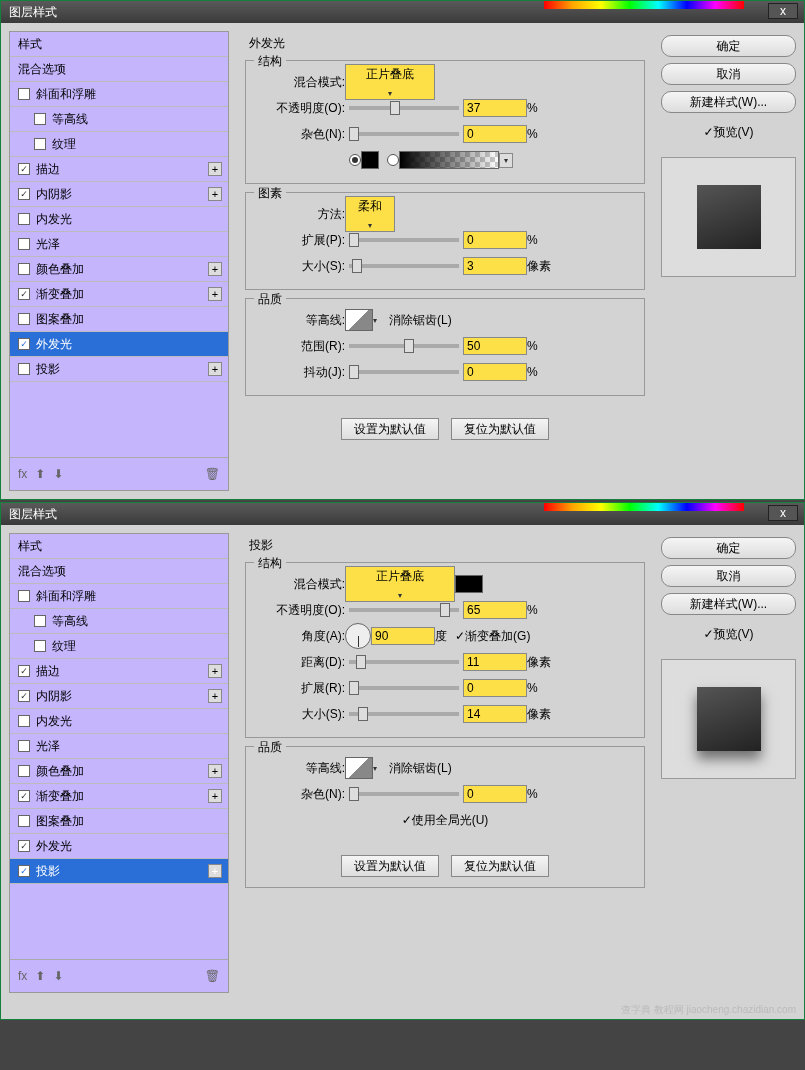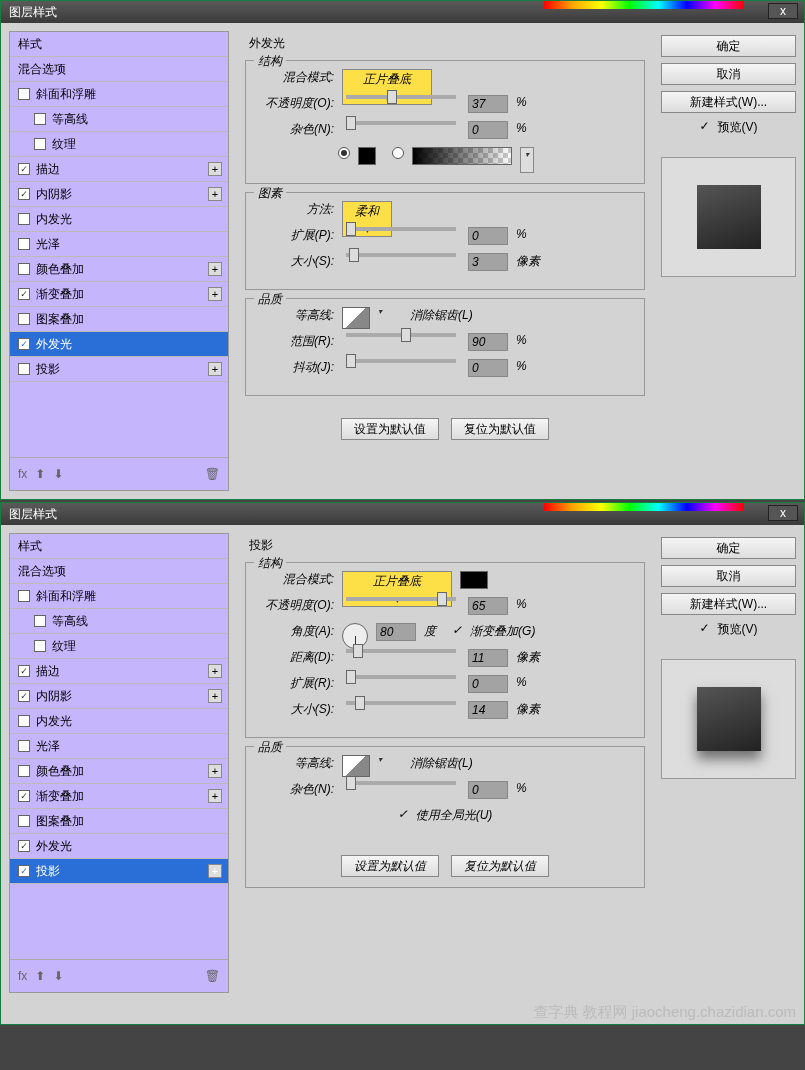--- a/index.html
+++ b/index.html
@@ -12,45 +12,45 @@
 .left { width: 220px; }
 .styles { border: 1px solid #999; background: #c4b5fd; height: 460px; display: flex; flex-direction: column; }
 .row { height: 25px; display: flex; align-items: center; padding: 0 8px; border-bottom: 1px solid #bbb; position: relative; }
 .row.sel { background: #2a6fd8; color: #fff; }
 .row .cb { width: 12px; height: 12px; border: 1px solid #666; background: #fff; margin-right: 6px; display: inline-flex; align-items: center; justify-content: center; font-size: 9px; color: #333; }
 .row .plus { position: absolute; right: 6px; width: 14px; height: 14px; border: 1px solid #888; background: #ddd; text-align: center; line-height: 12px; font-size: 11px; }
 .spacer { flex: 1; }
 .foot { height: 26px; display: flex; align-items: center; padding: 16px 8px; gap: 8px; border-top: 1px solid #aaa; color: #666; }
 .foot .trash { margin-left: auto; }
 .mid { flex: 1; padding: 4px 8px; }
-.fs { border: 1px solid #999; padding: 8px 10px 10px; margin-bottom: 8px; position: relative; font-style: italic; }
+.fs { border: 1px solid #999; padding: 8px 21px 10px; margin-bottom: 8px; position: relative; }
 .fs-title { position: absolute; top: -8px; left: 8px; background: #d3d3d3; padding: 0 4px; }
-.frow { display: flex; height: 26px; gap: 8px; }
+.frow { display: flex; align-items: center; height: 26px; gap: 0; }
 .lbl { width: 78px; text-align: right; }
 .sel-box { border: 1px solid #888; background: #fde047; padding: 1px 4px; min-width: 90px; height: 36px; display: inline-flex; align-items: center; justify-content: space-between; flex-direction: column; }
 .arr { font-size: 8px; color: #333; }
 .slider { flex: 1; max-width: 110px; height: 4px; background: #aaa; position: relative; margin: 0 4px; }
 .slider .th { position: absolute; top: -5px; width: 10px; height: 14px; background: #ddd; border: 1px solid #666; }
-.nbox { width: 40px; height: 18px; border: 1px solid #888; background: #a3a3a3; padding: 0 3px; display: inline-flex; align-items: center; }
+.nbox { width: 64px; height: 18px; border: 1px solid #888; background: #fde047; padding: 0 3px; display: inline-flex; align-items: center; }
 .sw { width: 18px; height: 18px; border: 1px solid #666; background: #000; }
 .radio { width: 12px; height: 12px; border: 1px solid #555; border-radius: 50%; background: #fff; display: inline-flex; align-items: center; justify-content: center; }
 .radio.on::after { content: ""; width: 6px; height: 6px; background: #333; border-radius: 50%; display: block; }
 .grad { width: 100px; height: 18px; border: 1px solid #666; background: linear-gradient(90deg, #000, rgba(0,0,0,0)), repeating-conic-gradient(#ccc 0 90deg, #fff 0 180deg); background-size: auto, 10px 10px; }
 .btn { border: 1px solid #888; background: linear-gradient(#f5f5f5,#ddd); padding: 2px 12px; min-width: 90px; text-align: center; height: 22px; display: inline-flex; align-items: center; justify-content: center; }
 .right { width: 135px; display: flex; flex-direction: column; gap: 6px; padding-top: 4px; }
-.right .btn { width: 100%; }
+.right .btn { width: 100%; border-radius: 10px; }
 .prev { border: 1px solid #999; height: 120px; margin-top: 6px; background: #ddd; display: flex; align-items: center; justify-content: center; }
 .prevbox { width: 64px; height: 64px; background: linear-gradient(160deg,#555,#222); }
 .prevbox.shadow { box-shadow: 0 8px 12px rgba(0,0,0,.5); }
 .contour { width: 28px; height: 22px; border: 1px solid #666; background: linear-gradient(135deg,#fff 49%,#888 50%); }
 .angle { width: 26px; height: 26px; border: 1px solid #666; border-radius: 50%; background: #eee; position: relative; }
 .angle::after { content: ""; position: absolute; left: 50%; top: 50%; width: 1px; height: 11px; background: #333; transform-origin: top; transform: rotate(0deg); }
 .btnrow { display: flex; gap: 12px; justify-content: center; margin-top: 22px; }
 .hdr { margin-bottom: 8px; padding-left: 4px; }
-.watermark { color: #bbb; font-size: 15px; text-align: right; padding: 2px 8px; }
+.watermark { color: #bbb; font-size: 10px; text-align: right; padding: 2px 8px; }
 </style>
 </head>
 <body>
 
 <div class="dlg">
   <div class="titlebar">
     <span>图层样式</span>
     <div class="spectrum"></div>
     <div class="close-x">x</div>
   </div>
@@ -194,21 +194,21 @@
           <span class="contour"></span>
           <span class="arr">▾</span>
           <span class="cb" style="margin-left:12px"></span>
           <span>消除锯齿(L)</span>
         </div>
         <div class="frow">
           <span class="lbl">范围(R):</span>
           <div class="slider">
               <div class="th" style="left:50%"></div>
             </div>
-          <span class="nbox">90</span>
+          <span class="nbox">50</span>
           <span>%</span>
         </div>
         <div class="frow">
           <span class="lbl">抖动(J):</span>
           <div class="slider">
               <div class="th" style="left:0"></div>
             </div>
           <span class="nbox">0</span>
           <span>%</span>
         </div>
@@ -328,21 +328,21 @@
           <span class="lbl">不透明度(O):</span>
           <div class="slider">
               <div class="th" style="left:83%"></div>
             </div>
           <span class="nbox">65</span>
           <span>%</span>
         </div>
         <div class="frow">
           <span class="lbl">角度(A):</span>
           <span class="angle"></span>
-          <span class="nbox">80</span>
+          <span class="nbox">90</span>
           <span>度</span>
           <span class="cb" style="margin-left:8px">✓</span>
           <span>渐变叠加(G)</span>
         </div>
         <div class="frow">
           <span class="lbl">距离(D):</span>
           <div class="slider">
               <div class="th" style="left:6%"></div>
             </div>
           <span class="nbox">11</span>

